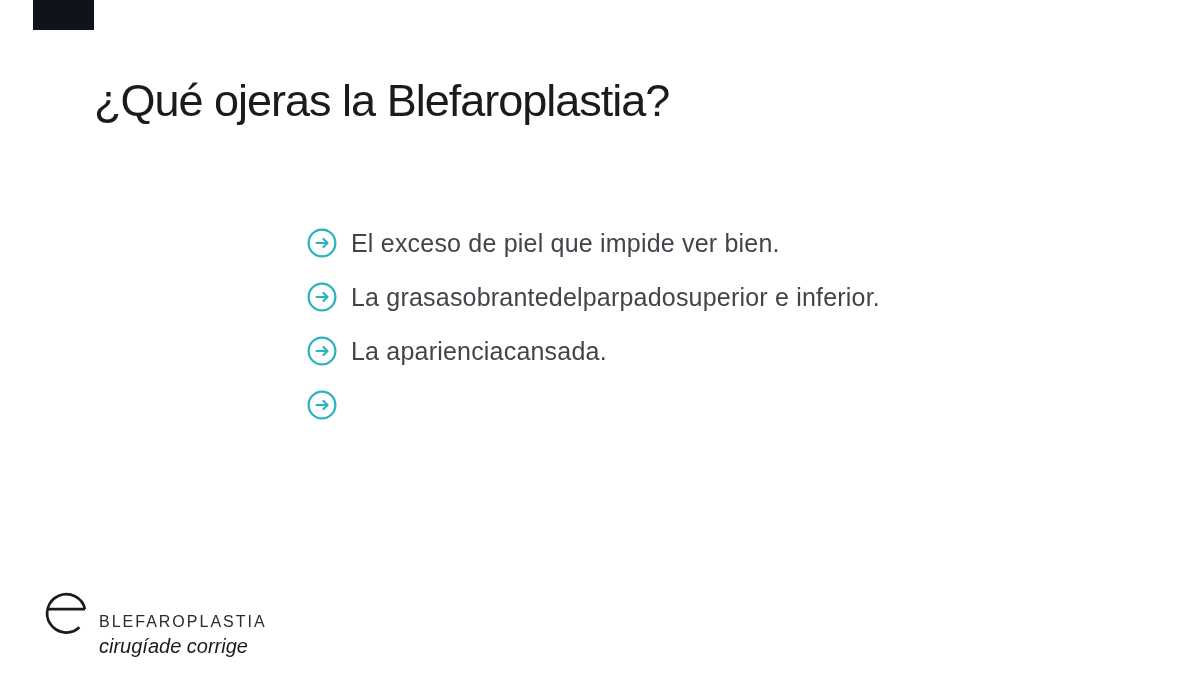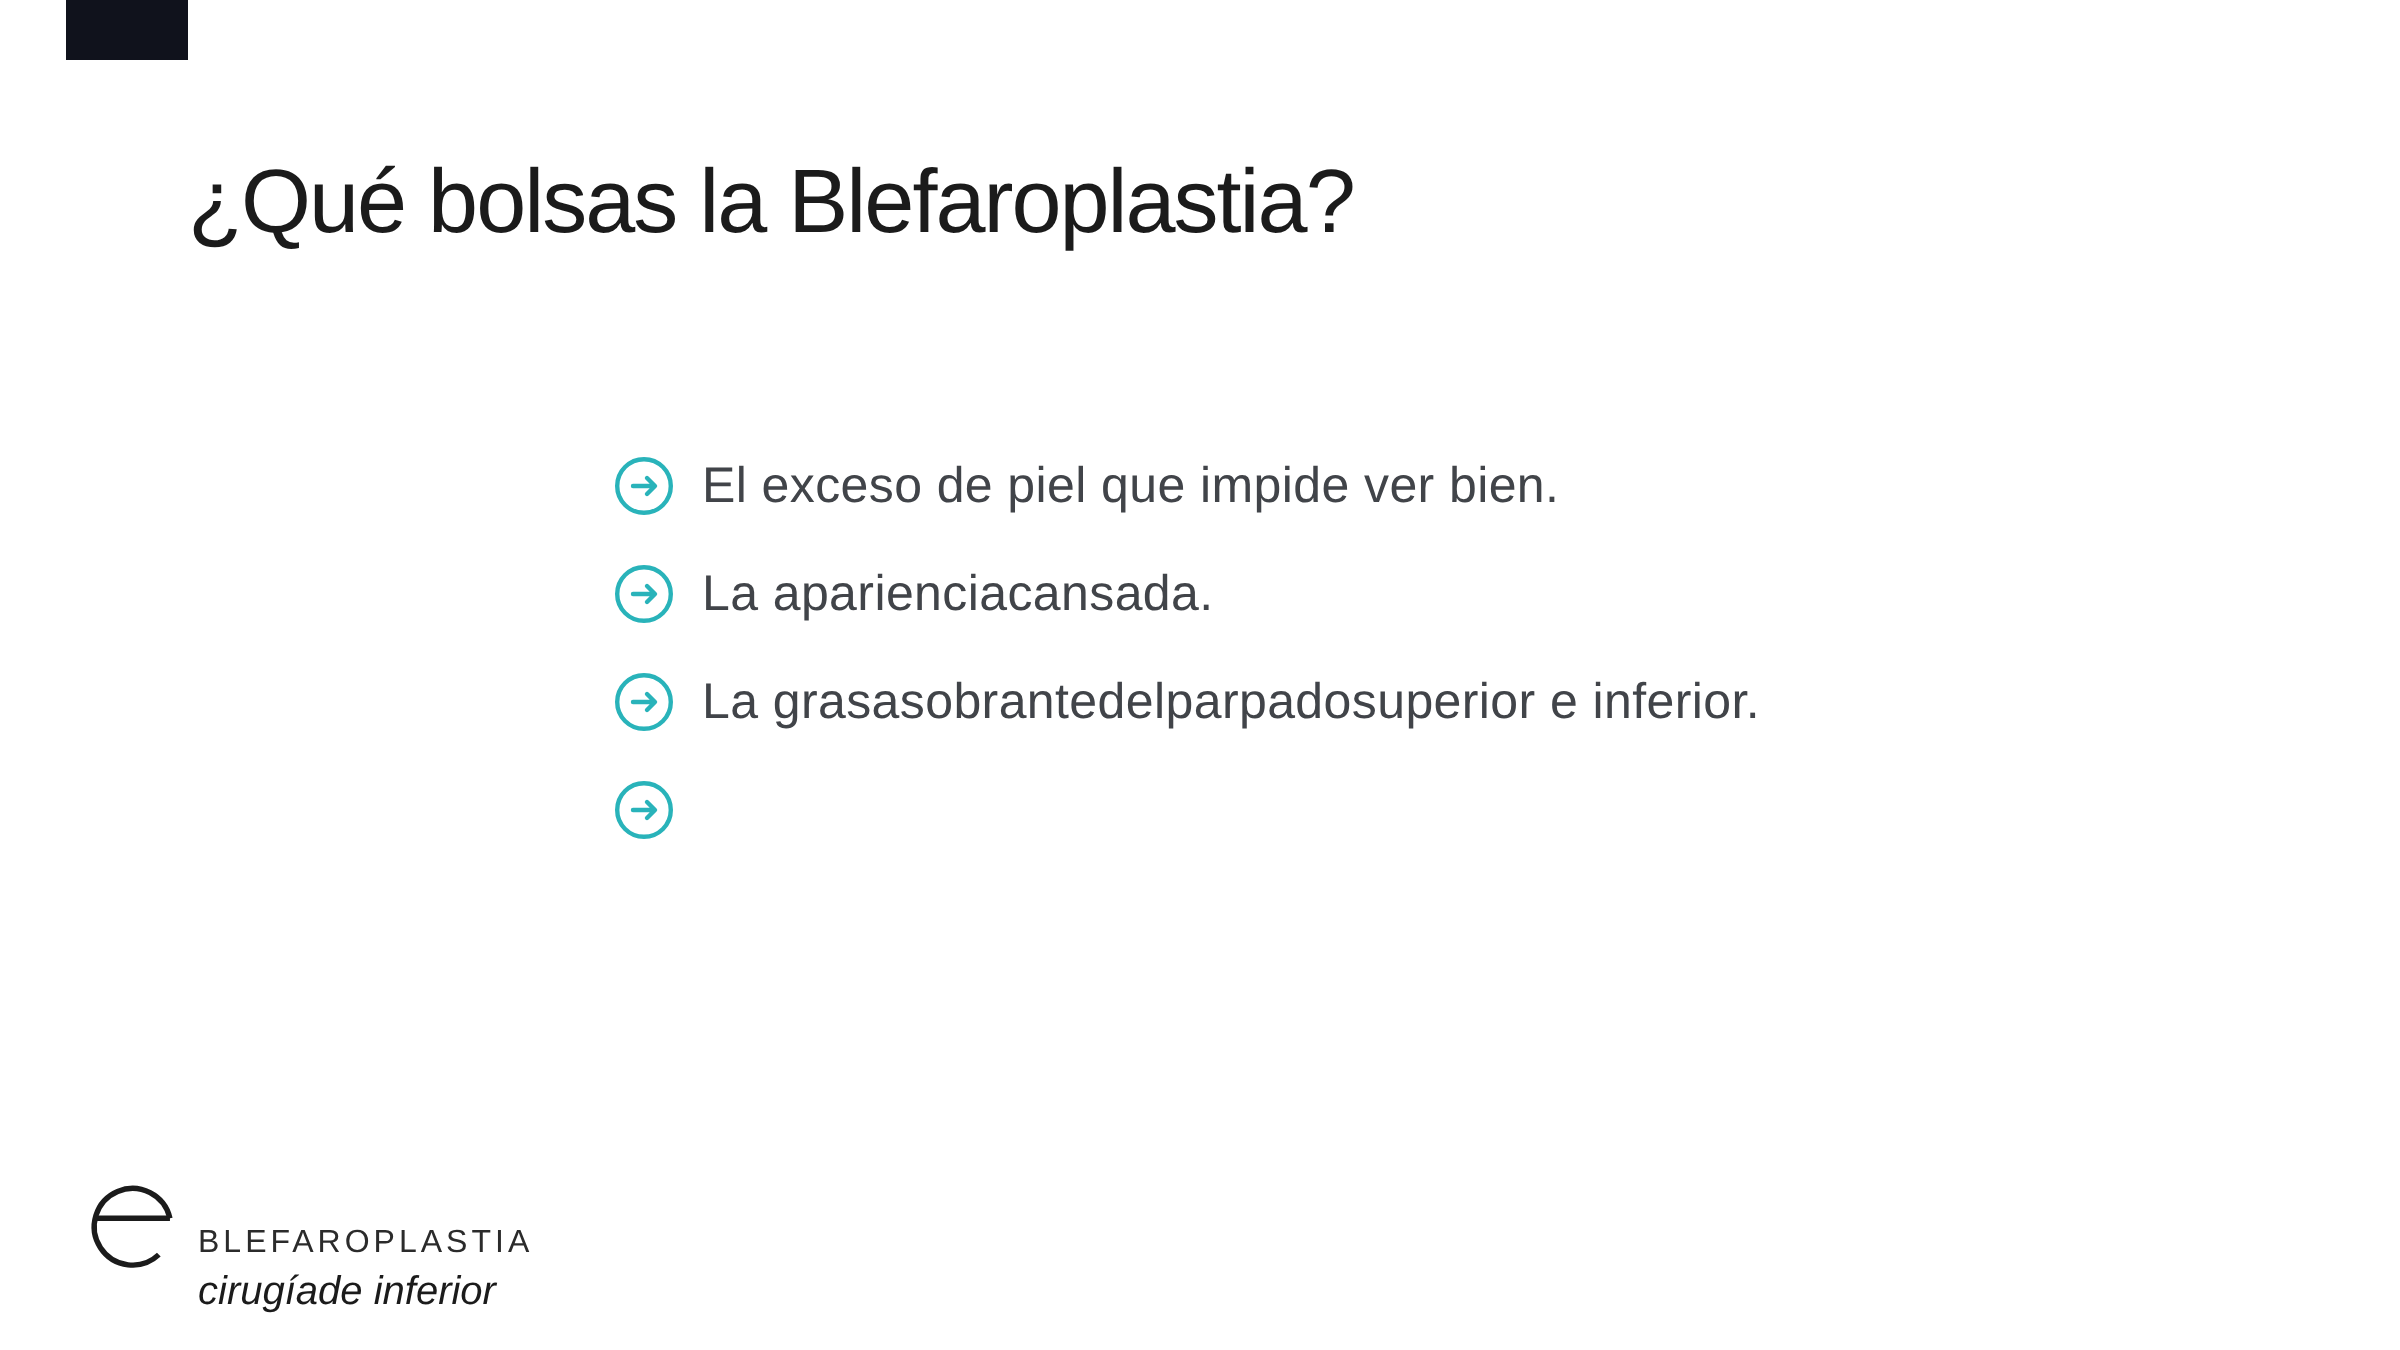--- a/index.html
+++ b/index.html
@@ -101,52 +101,52 @@
     white-space: nowrap;
   }
 </style>
 </head>
 <body>
 
 <div class="slide">
 
   <div class="corner-block"></div>
 
-  <h1 class="title">¿Qué bolsas la Blefaroplastia?</h1>
+  <h1 class="title">¿Qué ojeras la Blefaroplastia?</h1>
 
   <div class="bullets">
 
     <div class="bullet-row">
       <span class="bullet-icon">
         <svg viewBox="0 0 30 30" fill="none" stroke="currentColor" stroke-width="2.2">
           <circle cx="15" cy="15" r="13.4"></circle>
           <path d="M9.5 15 H20 M16.5 11 L20.5 15 L16.5 19" stroke-linecap="round" stroke-linejoin="round"></path>
         </svg>
       </span>
       <span class="bullet-text">El exceso de piel que impide ver bien.</span>
     </div>
 
     <div class="bullet-row">
       <span class="bullet-icon">
         <svg viewBox="0 0 30 30" fill="none" stroke="currentColor" stroke-width="2.2">
           <circle cx="15" cy="15" r="13.4"></circle>
           <path d="M9.5 15 H20 M16.5 11 L20.5 15 L16.5 19" stroke-linecap="round" stroke-linejoin="round"></path>
         </svg>
       </span>
-      <span class="bullet-text">La aparienciacansada.</span>
+      <span class="bullet-text">La grasasobrantedelparpadosuperior e inferior.</span>
     </div>
 
     <div class="bullet-row">
       <span class="bullet-icon">
         <svg viewBox="0 0 30 30" fill="none" stroke="currentColor" stroke-width="2.2">
           <circle cx="15" cy="15" r="13.4"></circle>
           <path d="M9.5 15 H20 M16.5 11 L20.5 15 L16.5 19" stroke-linecap="round" stroke-linejoin="round"></path>
         </svg>
       </span>
-      <span class="bullet-text">La grasasobrantedelparpadosuperior e inferior.</span>
+      <span class="bullet-text">La aparienciacansada.</span>
     </div>
 
     <div class="bullet-row">
       <span class="bullet-icon">
         <svg viewBox="0 0 30 30" fill="none" stroke="currentColor" stroke-width="2.2">
           <circle cx="15" cy="15" r="13.4"></circle>
           <path d="M9.5 15 H20 M16.5 11 L20.5 15 L16.5 19" stroke-linecap="round" stroke-linejoin="round"></path>
         </svg>
       </span>
     </div>
@@ -155,17 +155,17 @@
 
   <div class="logo">
     <span class="logo-mark">
       <svg viewBox="0 0 48 48" fill="none" stroke="currentColor" stroke-width="2.8">
         <path d="M4.2 21 H43.8"></path>
         <path d="M43.8 21 A 20 20 0 1 0 38 40"></path>
       </svg>
     </span>
     <div class="logo-text">
       <div class="brand-name">BLEFAROPLASTIA</div>
-      <div class="brand-tagline">cirugíade inferior</div>
+      <div class="brand-tagline">cirugíade corrige</div>
     </div>
   </div>
 
 </div>
 
 </body></html>

